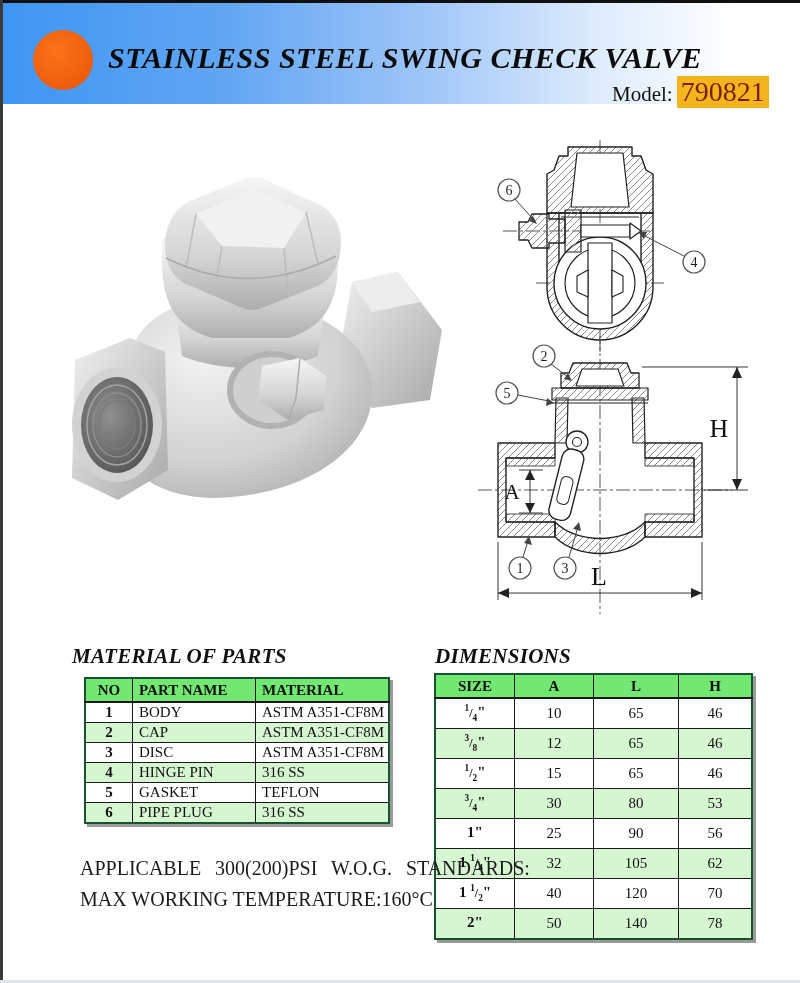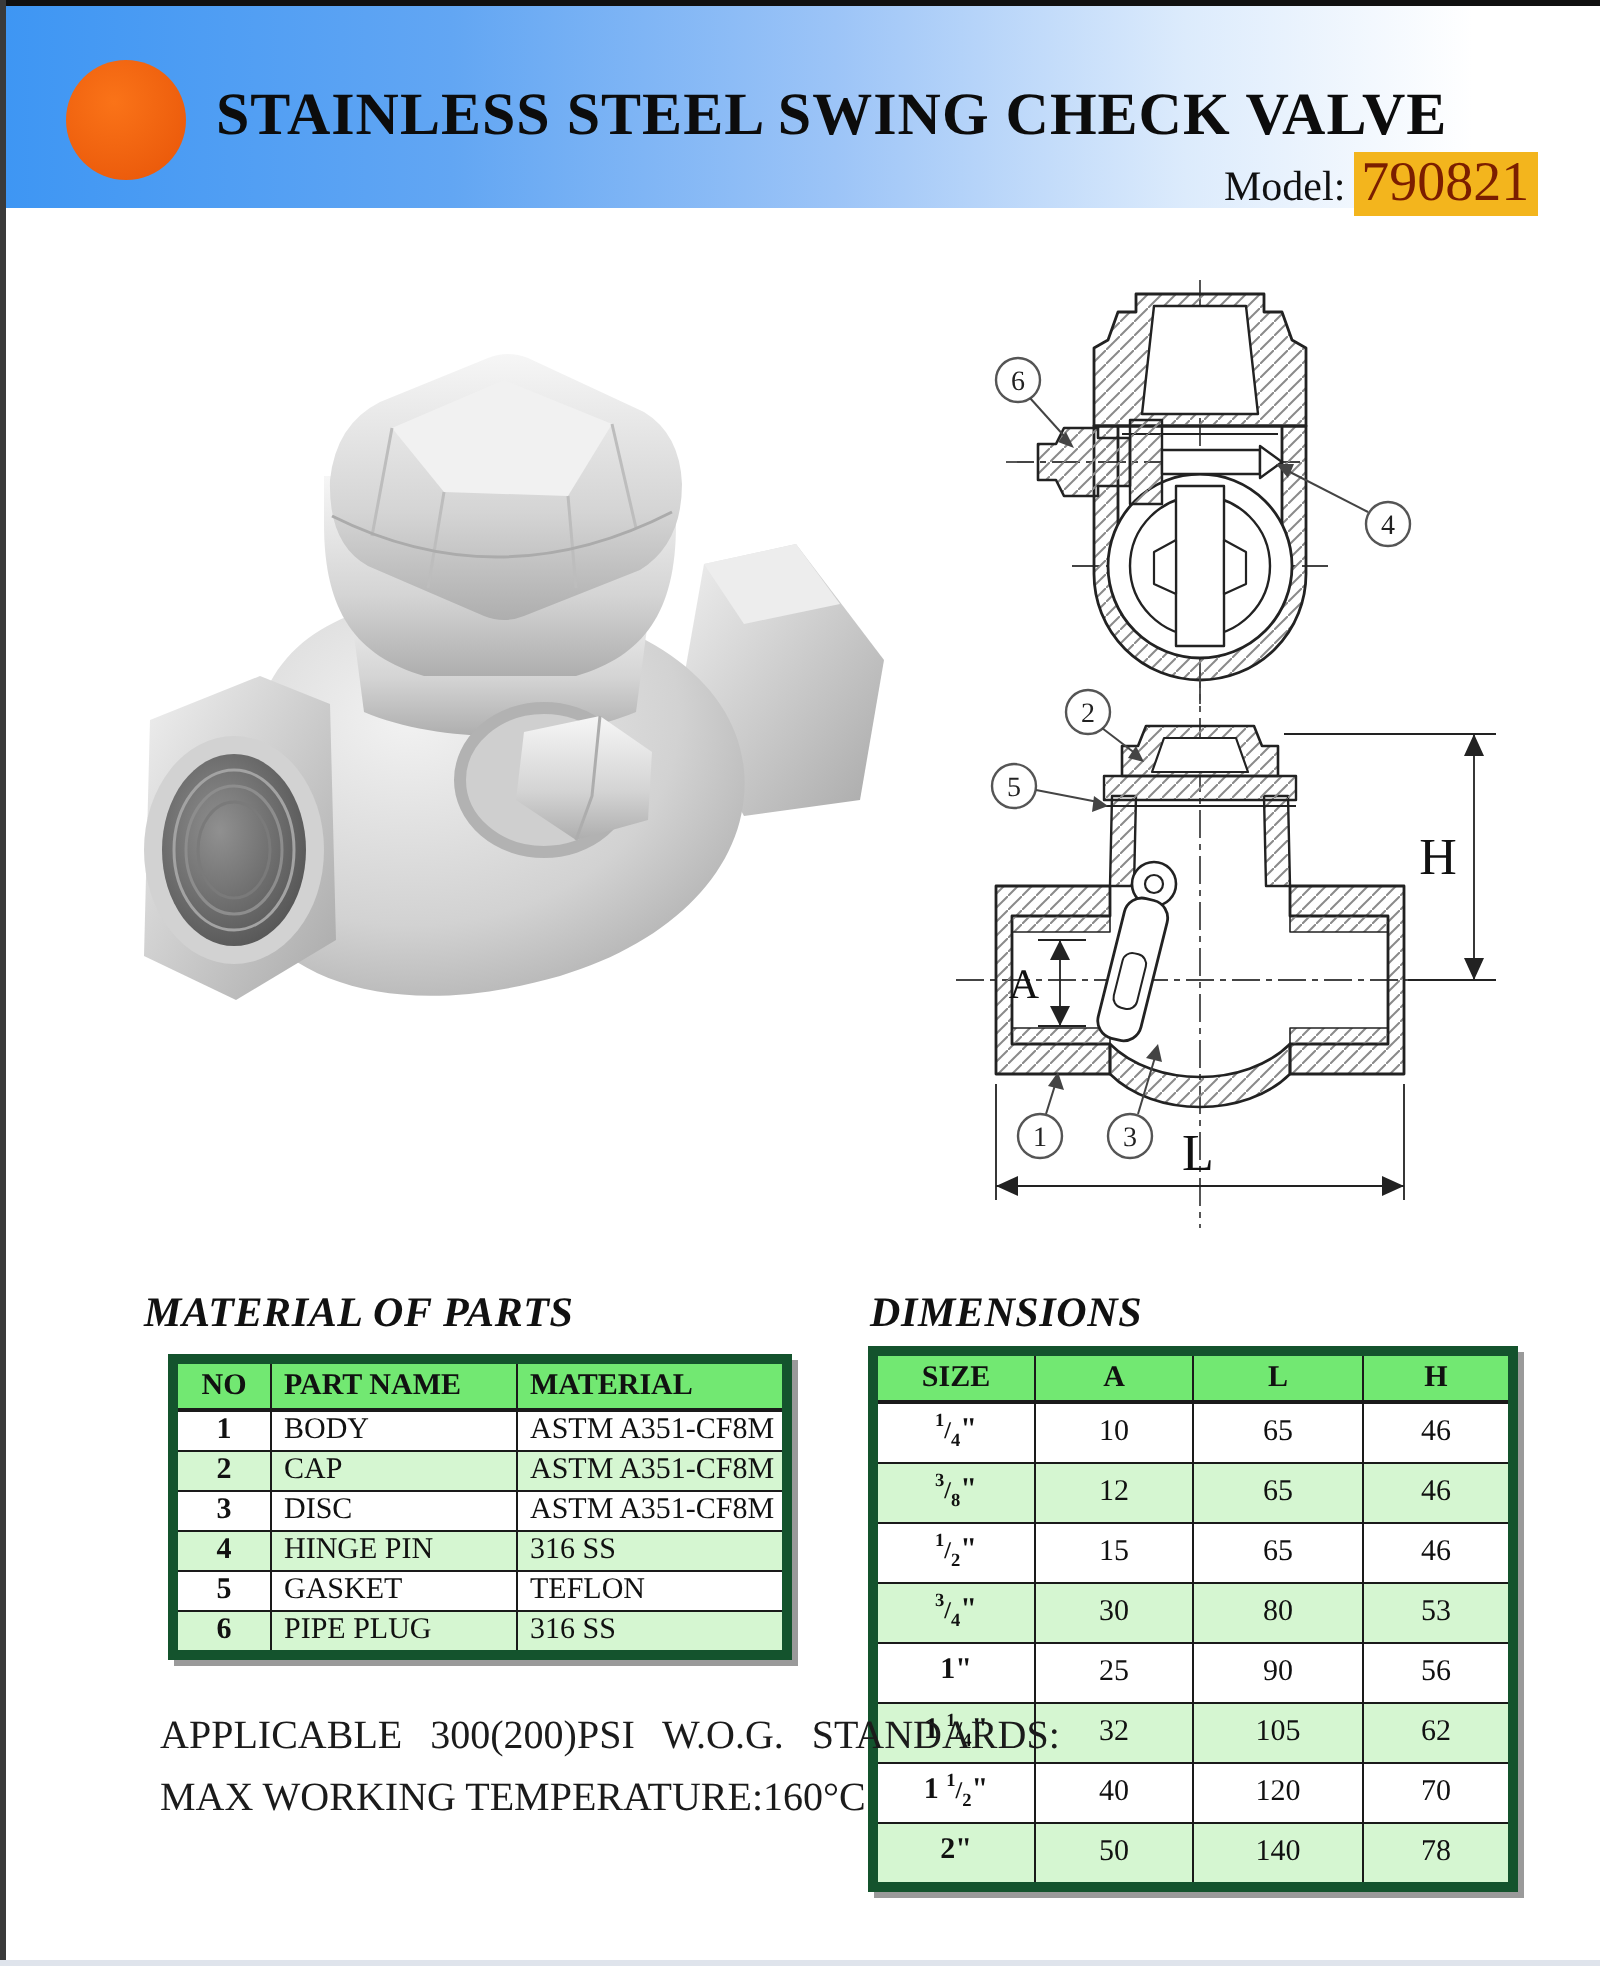--- a/index.html
+++ b/index.html
@@ -7,37 +7,37 @@
          font-family:"Liberation Serif",serif;color:#111;}
   .edge-left{position:absolute;left:0;top:0;width:3px;height:983px;background:#3a3a3a;}
   .edge-top{position:absolute;left:0;top:0;width:800px;height:3px;background:#101010;}
   .edge-bottom{position:absolute;left:0;bottom:0;width:800px;height:3px;background:#dfe4ec;}
 
   .band{position:absolute;left:3px;top:3px;width:797px;height:101px;
         background:linear-gradient(to right,#3e96f3 0%,#62a6f3 28%,#9cc4f7 52%,#dcebfc 74%,#ffffff 92%);}
   .logo{position:absolute;left:33px;top:30px;width:60px;height:60px;border-radius:50%;
         background:radial-gradient(circle at 40% 35%,#fa7318,#ec5c0c 75%);}
   .title{position:absolute;left:108px;top:41px;font-size:30px;font-weight:bold;letter-spacing:0.5px;
-         color:#0c0c0c;white-space:nowrap;}
+         color:#0c0c0c;white-space:nowrap;font-style:italic;}
   .model-line{position:absolute;left:612px;top:76px;font-size:21px;white-space:nowrap;}
   .model-badge{display:inline-block;background:#f3b51d;color:#7b1e00;padding:0 4px;margin-left:4px;
                font-size:28px;}
 
   .fig{position:absolute;}
   svg text{font-family:"Liberation Serif",serif;}
   .co-text{font-size:14px;fill:#222;text-anchor:middle;}
   .dim-big{font-size:26px;fill:#111;text-anchor:middle;}
   .dim-small{font-size:21px;fill:#111;text-anchor:middle;}
 
   .sec-title{position:absolute;font-size:21px;font-weight:bold;letter-spacing:0.3px;white-space:nowrap;font-style:italic;}
   table.spec{position:absolute;border-collapse:collapse;background:#fff;
              box-shadow:3px 3px 0 #9a9a9a;font-size:15px;}
   table.spec td,table.spec th{border:1px solid #1a1a1a;padding:0 4px;height:19px;line-height:19px;
              text-align:center;white-space:nowrap;}
-  table.spec{border:5px solid #14532d;}
+  table.spec{border:2px solid #14532d;}
   table.spec th{background:#72e872;font-weight:bold;height:22px;border-bottom:2px solid #1a1a1a;}
   tr.alt td{background:#d5f6d1;}
   .mat-no{width:38px;font-weight:bold;}
   .mat-name{width:112px;text-align:left !important;padding-left:6px !important;}
   .mat-mat{width:122px;text-align:left !important;padding-left:6px !important;margin-top:35px;}
   .dim-size{width:70px;font-weight:bold;}
   .dim-a{width:70px;}
   .dim-l{width:76px;}
   .dim-h{width:64px;}
   .dim-size sup{font-size:0.62em;}

